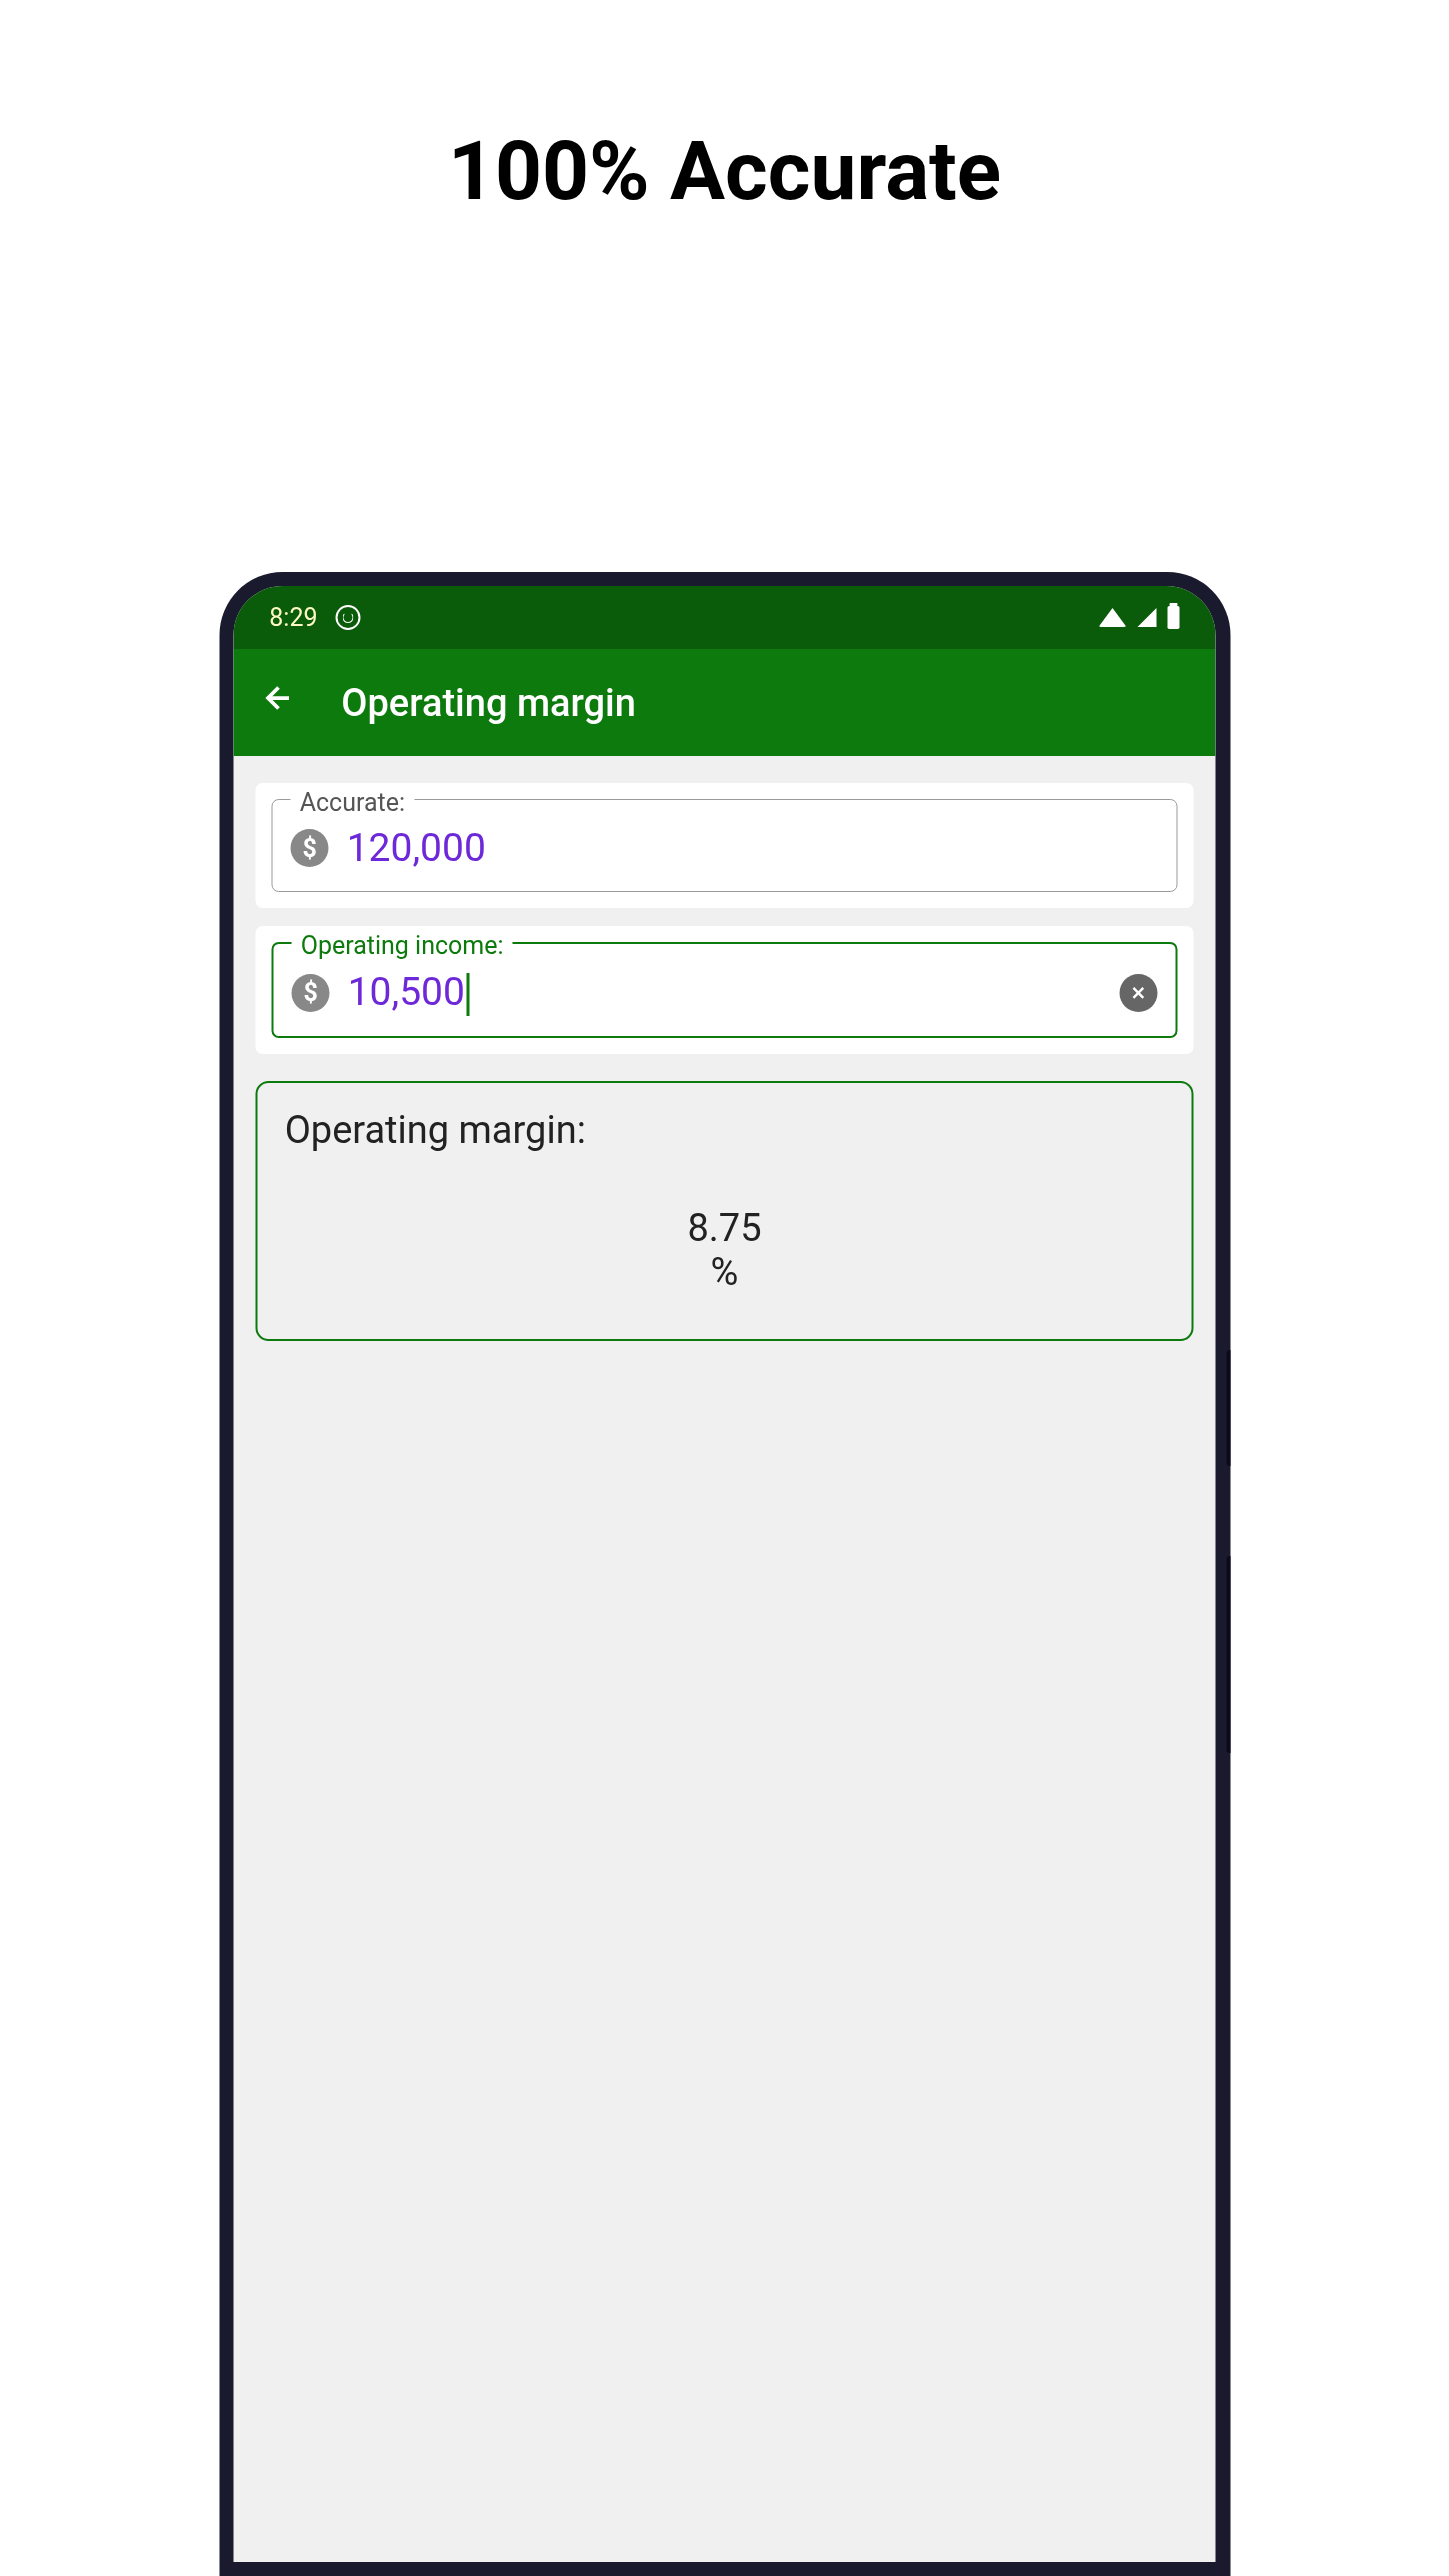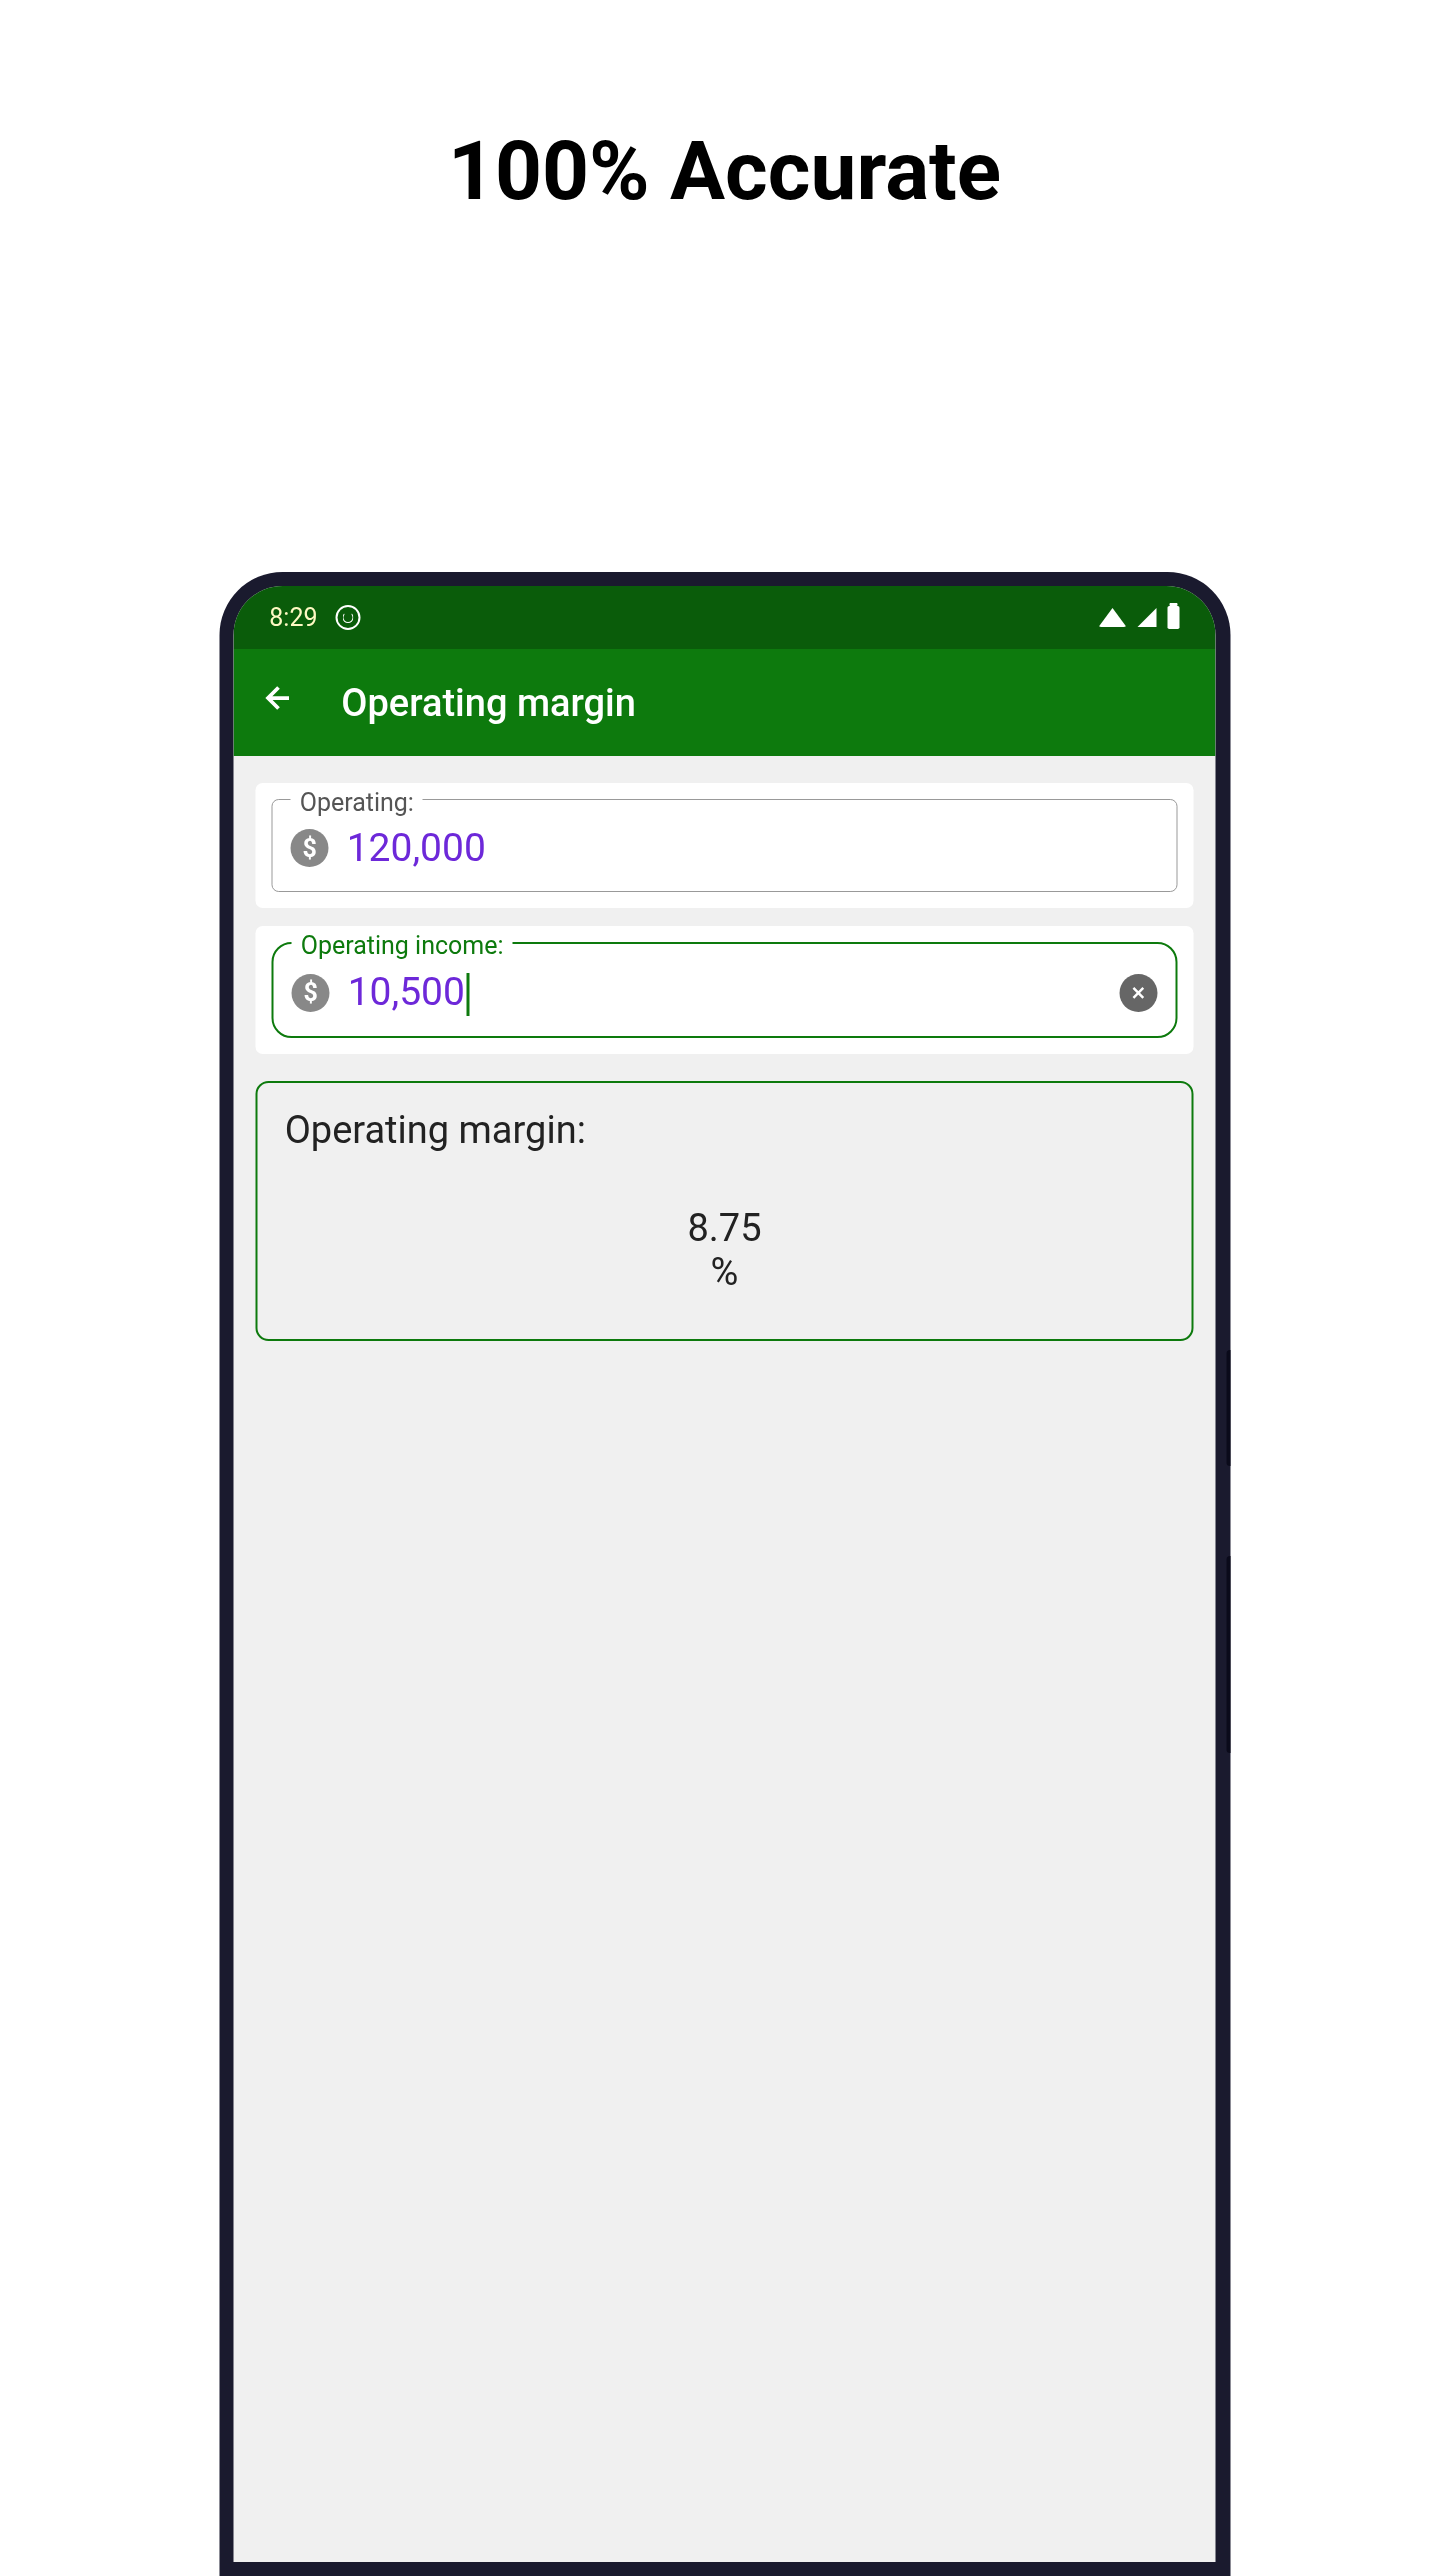--- a/index.html
+++ b/index.html
@@ -147,21 +147,20 @@
       border: 1.8px solid #999;
       border-radius: 7.2px;
       padding: 25px 18px 19.7px 18px;
       display: flex;
       align-items: center;
       gap: 18px;
     }
     .input-field.active {
       border-color: #0d7a0d;
       border-width: 2.7px;
-      border-radius: 20px;
     }
     .input-label {
       position: absolute;
       top: -12.5px;
       left: 18px;
       background: #fff;
       padding: 0 9px;
       font-size: 25px;
       color: #555;
     }
@@ -282,21 +281,21 @@
           <path d="M19 12H5M12 19l-7-7 7-7"></path>
         </svg>
       </span>
       <span class="app-title">Operating margin</span>
     </div>
 
     <div class="content-area">
 
       <div class="input-card">
         <div class="input-field">
-          <span class="input-label">Operating:</span>
+          <span class="input-label">Accurate:</span>
           <span class="dollar-icon">$</span>
           <span class="input-value">120,000</span>
         </div>
       </div>
 
       <div class="input-card">
         <div class="input-field active">
           <span class="input-label">Operating income:</span>
           <span class="dollar-icon">$</span>
           <span class="input-value">

